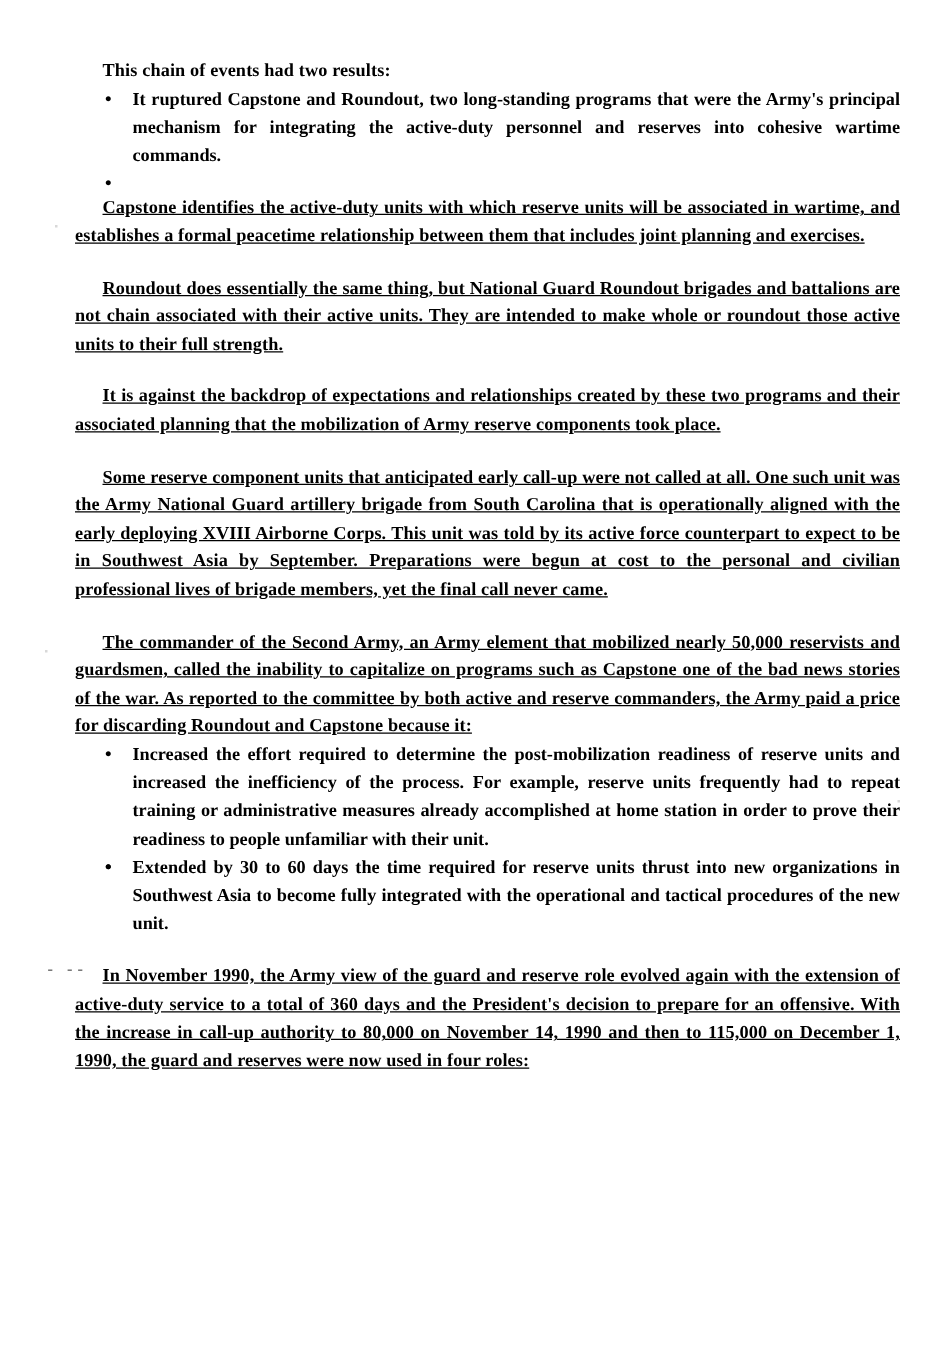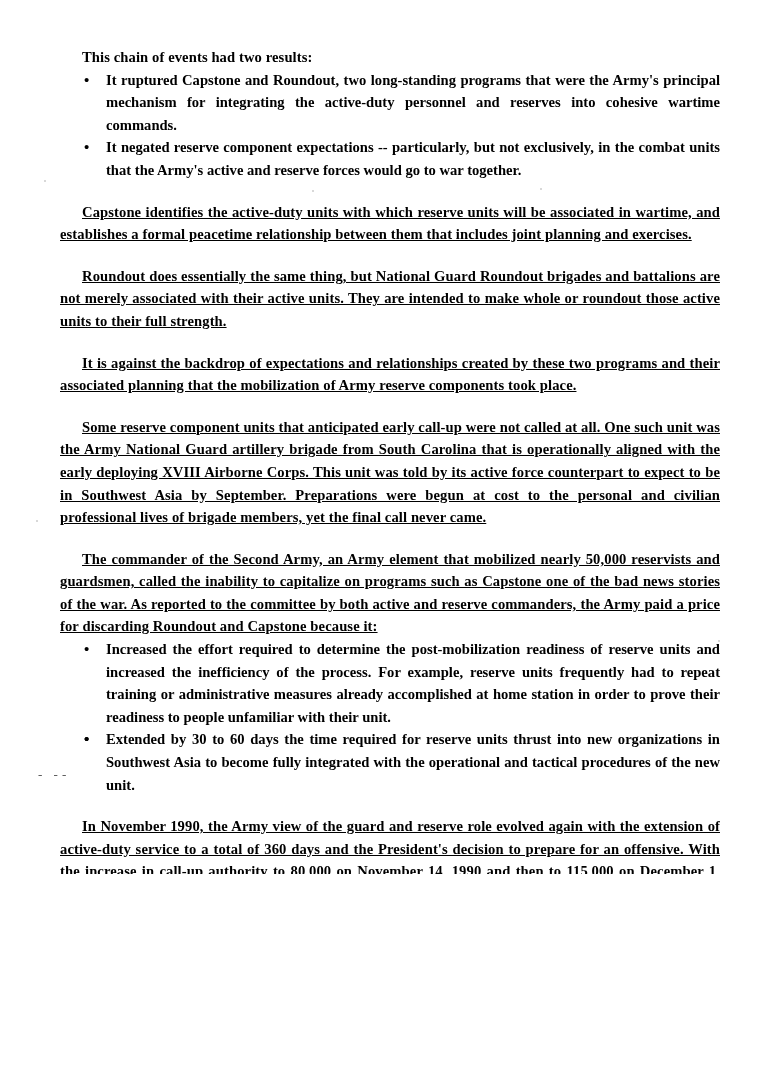--- a/index.html
+++ b/index.html
@@ -96,26 +96,25 @@
 
     <p class="body">This chain of events had two results:</p>
 
     <ul class="bullets list-block-1">
       <li>
         <span class="dot">•</span>
         <span>It ruptured Capstone and Roundout, two long-standing programs that were the Army's principal mechanism for integrating the active-duty personnel and reserves into cohesive wartime commands.</span>
       </li>
       <li>
         <span class="dot">•</span>
-        <span>It negated reserve component expectations -- particularly, but not exclusively, in the combat units that the Army's active and reserve forces would go to war together.</span>
       </li>
     </ul>
 
     <p class="body gap">Capstone identifies the active-duty units with which reserve units will be associated in wartime, and establishes a formal peacetime relationship between them that includes joint planning and exercises.</p>
-    <p class="body gap">Roundout does essentially the same thing, but National Guard Roundout brigades and battalions are not merely associated with their active units. They are intended to make whole or roundout those active units to their full strength.</p>
+    <p class="body gap">Roundout does essentially the same thing, but National Guard Roundout brigades and battalions are not chain associated with their active units. They are intended to make whole or roundout those active units to their full strength.</p>
     <p class="body gap">It is against the backdrop of expectations and relationships created by these two programs and their associated planning that the mobilization of Army reserve components took place.</p>
     <p class="body gap">Some reserve component units that anticipated early call-up were not called at all. One such unit was the Army National Guard artillery brigade from South Carolina that is operationally aligned with the early deploying XVIII Airborne Corps. This unit was told by its active force counterpart to expect to be in Southwest Asia by September. Preparations were begun at cost to the personal and civilian professional lives of brigade members, yet the final call never came.</p>
     <p class="body gap">The commander of the Second Army, an Army element that mobilized nearly 50,000 reservists and guardsmen, called the inability to capitalize on programs such as Capstone one of the bad news stories of the war. As reported to the committee by both active and reserve commanders, the Army paid a price for discarding Roundout and Capstone because it:</p>
 
     <ul class="bullets list-block-2">
       <li>
         <span class="dot">•</span>
         <span>Increased the effort required to determine the post-mobilization readiness of reserve units and increased the inefficiency of the process. For example, reserve units frequently had to repeat training or administrative measures already accomplished at home station in order to prove their readiness to people unfamiliar with their unit.</span>
       </li>
       <li>

